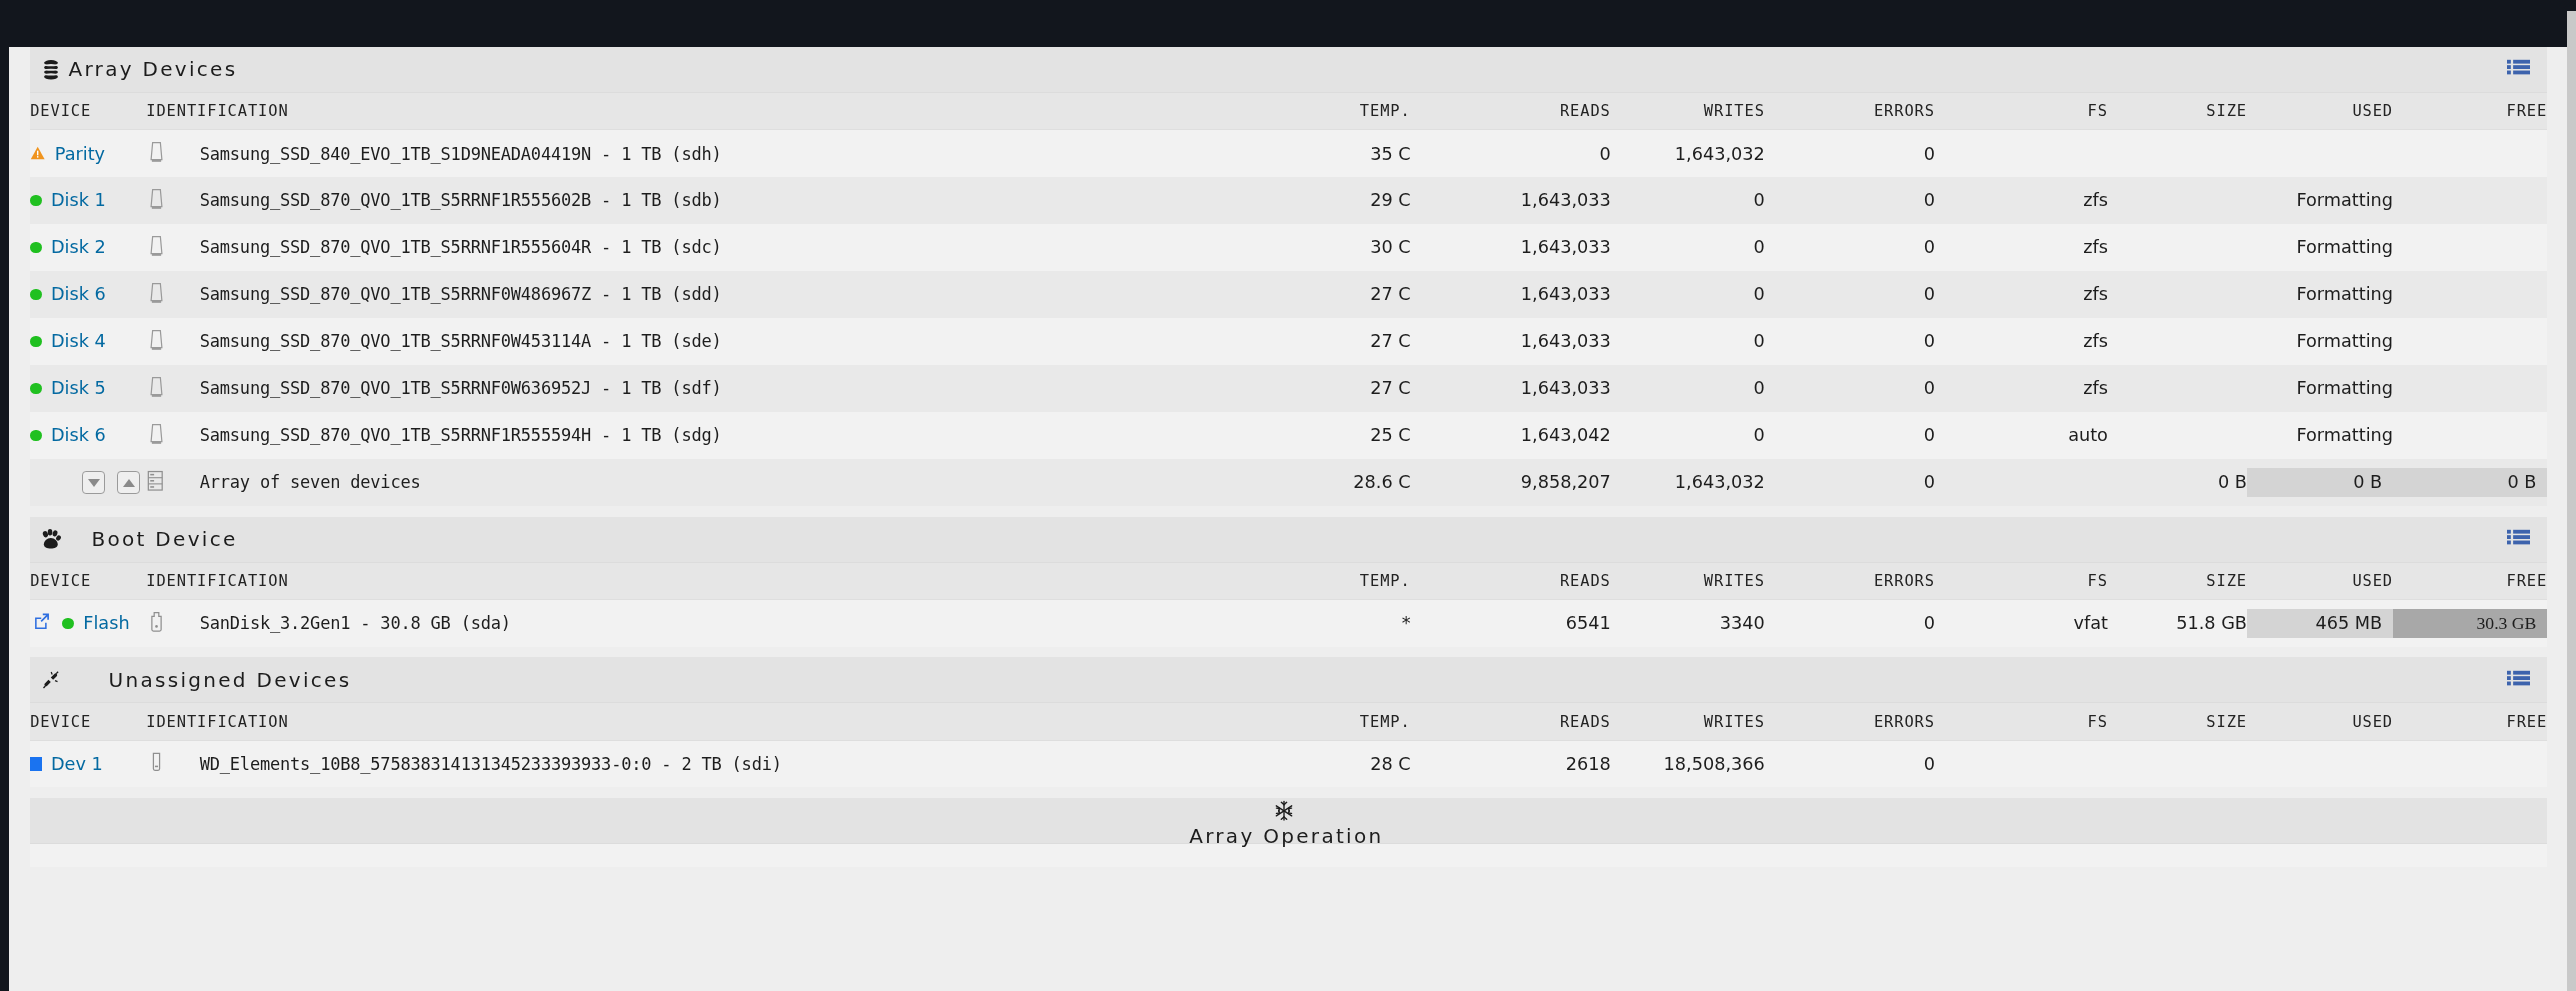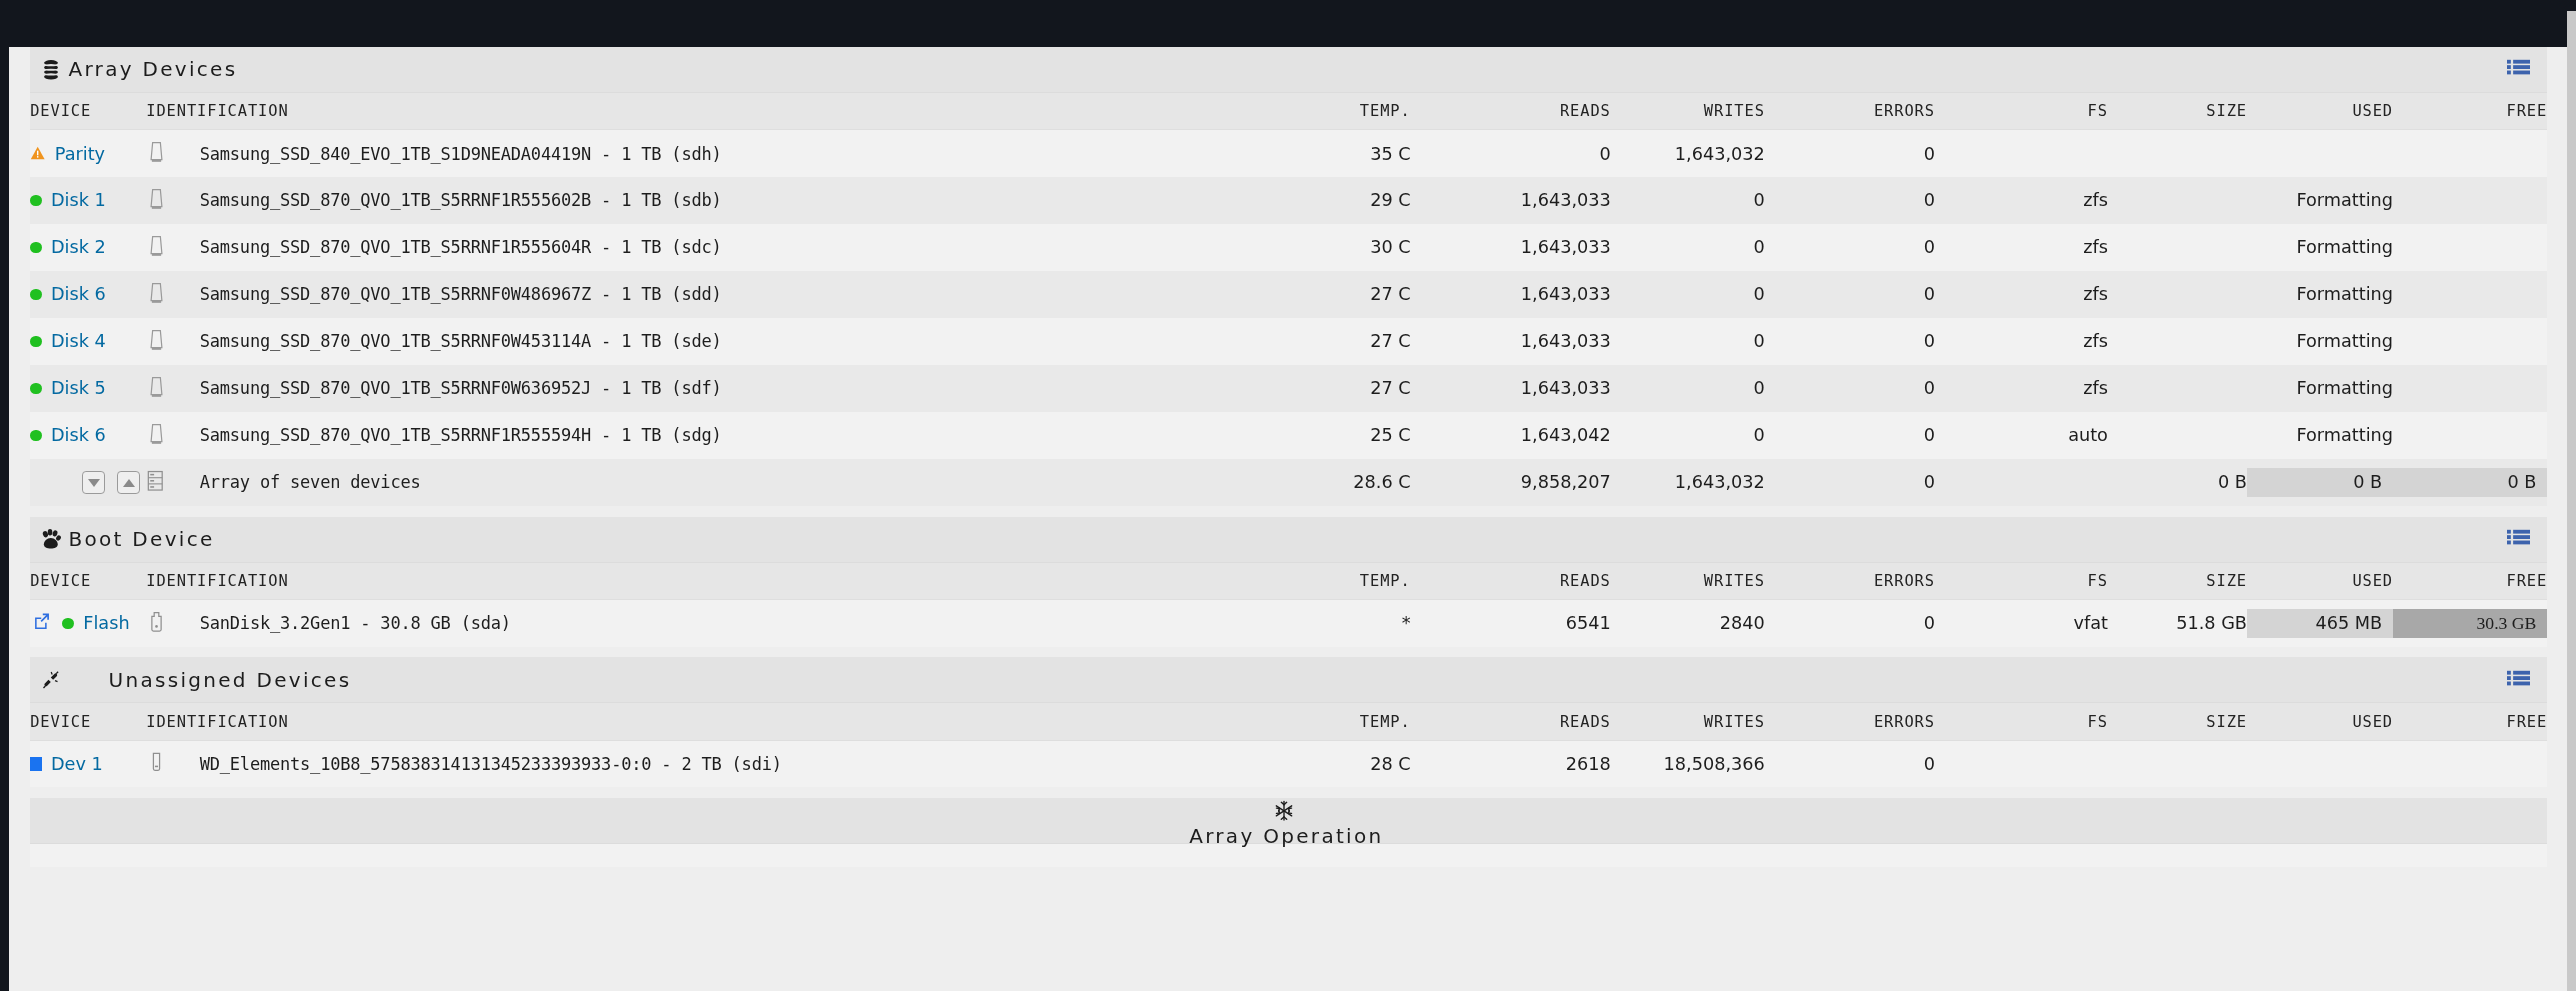--- a/index.html
+++ b/index.html
@@ -487,21 +487,21 @@
         <td class="bar-cell">
           <div class="bar light">
             <span>0 B</span>
           </div>
         </td>
       </tr>
     </tbody>
   </table>
   </div>
 
-  <div class="section-header" style="margin-top:10.8px;">
+  <div class="section-header" style="margin-top:10.8px;gap:23px;">
     <span class="sh-icon">
       <svg width="21.6" height="21.6" viewBox="0 0 28 28" aria-hidden="true">
         <ellipse cx="7" cy="8" rx="3.2" ry="4.2" fill="#1c1c1c" transform="rotate(-20 7 8)"></ellipse>
         <ellipse cx="13" cy="5.5" rx="3" ry="4.2" fill="#1c1c1c"></ellipse>
         <ellipse cx="19.5" cy="7" rx="3" ry="4" fill="#1c1c1c" transform="rotate(20 19.5 7)"></ellipse>
         <ellipse cx="24" cy="13" rx="2.8" ry="3.6" fill="#1c1c1c" transform="rotate(35 24 13)"></ellipse>
         <path d="M14 13 C19 13 23 17.5 23 21 C23 25 19 26.5 14 26.5 C9 26.5 5 25 5 21 C5 17.5 9 13 14 13 Z" fill="#1c1c1c"></path>
       </svg>
     </span>
     <span class="sh-title">Boot Device</span>
@@ -565,21 +565,21 @@
               <svg width="17" height="21.6" viewBox="0 0 22 28" aria-hidden="true">
                 <path d="M8 2 h6 v5 h3 v17 a2 2 0 0 1 -2 2 h-8 a2 2 0 0 1 -2 -2 v-17 h3 Z" fill="none" stroke="#8f8f8f" stroke-width="1.6"></path>
                 <circle cx="11" cy="20" r="1.7" fill="#8f8f8f"></circle>
               </svg>
             </span>
             <span class="ident-text">SanDisk_3.2Gen1 - 30.8 GB (sda)</span>
           </span>
         </td>
         <td class="temp-col">*</td>
         <td class="num">6541</td>
-        <td class="num">2840</td>
+        <td class="num">3340</td>
         <td class="num">0</td>
         <td class="fs-col">vfat</td>
         <td class="size-col">51.8 GB</td>
         <td class="bar-cell">
           <div class="bar light">
             <span>465 MB</span>
           </div>
         </td>
         <td class="bar-cell">
           <div class="bar dark">

